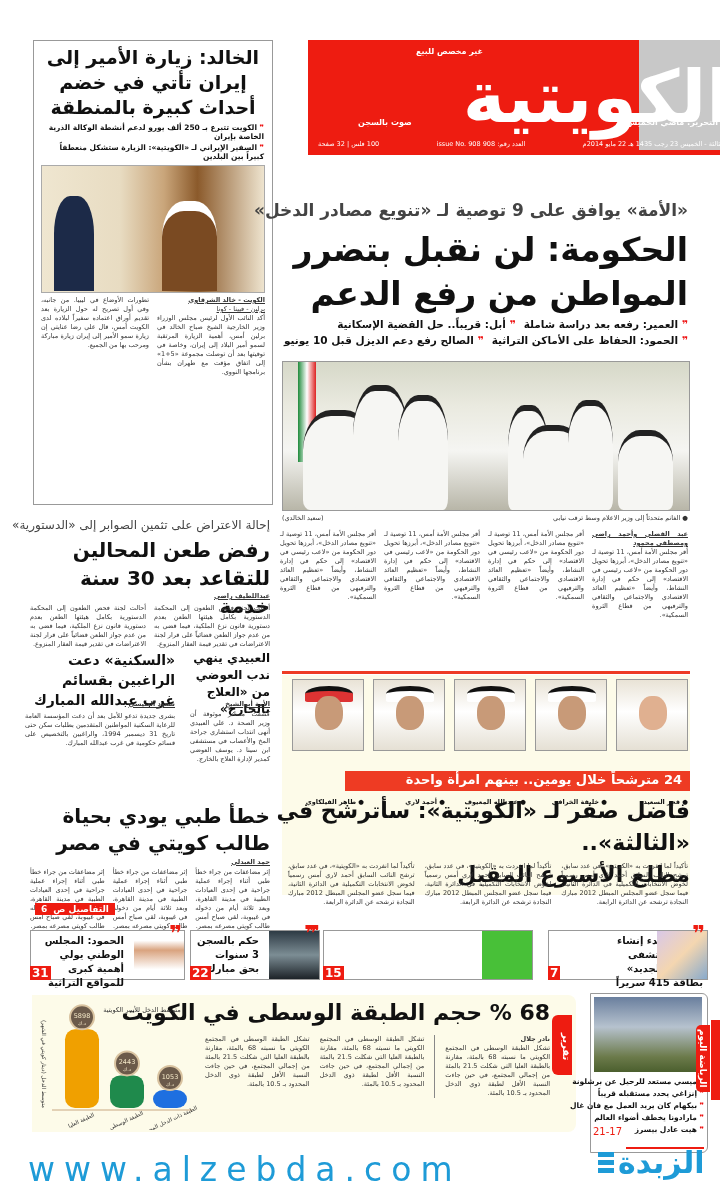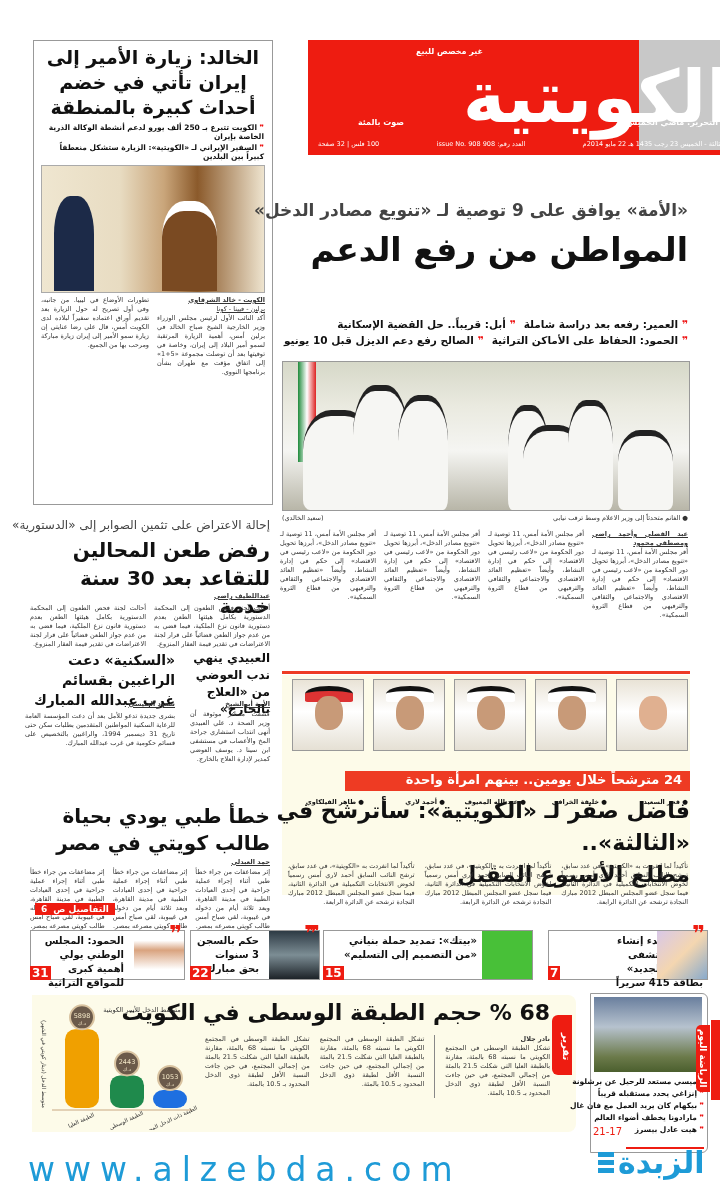--- a/index.html
+++ b/index.html
@@ -60,21 +60,21 @@
   #chart-area { left: 32px; top: 998px; width: 170px; height: 132px; }
 </style>
 </head>
 <body>
 
 <div id="masthead" class="abs">
   <div id="mast-grey"></div>
   <div id="mast-notforsale">غير مخصص للبيع</div>
   <div id="mast-logo">الكويتية</div>
   <div id="mast-editor">رئيس التحرير: ماضي الخميس</div>
-  <div id="mast-voice">صوت بالمئة</div>
+  <div id="mast-voice">صوت بالسجن</div>
   <div id="mast-bar">
     <span>السنة الثالثة - الخميس 23 رجب 1435 هـ 22 مايو 2014م</span>
     <span>العدد رقم: 908 issue No. 908</span>
     <span>100 فلس | 32 صفحة</span>
   </div>
 </div>
 
 <div id="side-box" class="abs">
   <div id="side-title">الخالد: زيارة الأمير إلى إيران تأتي في خضم أحداث كبيرة بالمنطقة</div>
   <div class="side-bullet"><span class="quote-mark">❞ </span><span>الكويت تتبرع بـ 250 ألف يورو لدعم أنشطة الوكالة الذرية الخاصة بإيران</span></div>
@@ -90,20 +90,21 @@
       <div class="txt">أكد النائب الأول لرئيس مجلس الوزراء وزير الخارجية الشيخ صباح الخالد في برلين أمس، أهمية الزيارة المرتقبة لسمو أمير البلاد إلى إيران، وخاصة في توقيتها بعد أن توصلت مجموعة «5+1» إلى اتفاق مؤقت مع طهران بشأن برنامجها النووي.</div>
     </div>
     <div style="flex:1;">
       <div class="txt">تطورات الأوضاع في ليبيا. من جانبه، وفي أول تصريح له حول الزيارة بعد تقديم أوراق اعتماده سفيراً لبلاده لدى الكويت أمس، قال علي رضا عنايتي إن زيارة سمو الأمير إلى إيران زيارة مباركة ومرحب بها من الجميع.</div>
     </div>
   </div>
 </div>
 
 <div id="kicker" class="abs">«الأمة» يوافق على 9 توصية لـ «تنويع مصادر الدخل»</div>
 <div id="main-title" class="abs">
+  <div>الحكومة: لن نقبل بتضرر</div>
   <div>المواطن من رفع الدعم</div>
 </div>
 <div class="abs" style="right:32px; top:318px; width:410px;">
   <div style="display:flex;gap:8px;">
     <span class="main-sub"><span class="quote-mark">❞ </span><span>العمير: رفعه بعد دراسة شاملة</span></span>
     <span class="main-sub"><span class="quote-mark">❞ </span><span>أبل: قريباً.. حل القضية الإسكانية</span></span>
   </div>
   <div style="display:flex;gap:8px;margin-top:4px;">
     <span class="main-sub"><span class="quote-mark">❞ </span><span>الحمود: الحفاظ على الأماكن التراثية</span></span>
     <span class="main-sub"><span class="quote-mark">❞ </span><span>الصالح رفع دعم الديزل قبل 10 يونيو</span></span>
@@ -198,21 +199,20 @@
 
 <div class="teaser" style="left:548px;width:160px;">
 
   <div class="t-img" style="left:0;width:0;"></div>
   <div class="t-text" style="width:100px;">الجسار: بدء إنشاء «برج مستشفى الأميري الجديد» بطاقة 415 سريراً</div>
   <div class="t-img" style="right:0;background:linear-gradient(135deg,#d9c8e8,#f4d6b0,#88aacc);"></div>
   <div class="t-num">7</div>
   <div class="t-quote" style="right:2px;">❞</div>
 </div>
 <div class="teaser" style="left:323px;width:210px;">
-  <div class="t-text" style="right:55px;width:140px;">«بيتك»: تمديد حملة بنياني «من التصميم إلى التسليم»</div>
   <div class="t-img" style="right:0;background:#48c038;"></div>
   <div class="t-num">15</div>
   <div class="t-quote" style="right:212px;">❞</div>
 </div>
 <div class="teaser" style="left:190px;width:130px;">
   <div class="t-text" style="right:60px;width:65px;">حكم بالسجن 3 سنوات بحق مبارك</div>
   <div class="t-img" style="right:0;background:linear-gradient(180deg,#2d3a44,#7c8d94,#1d2328);"></div>
   <div class="t-num">22</div>
   <div class="t-quote" style="right:2px;">❞</div>
 </div>

